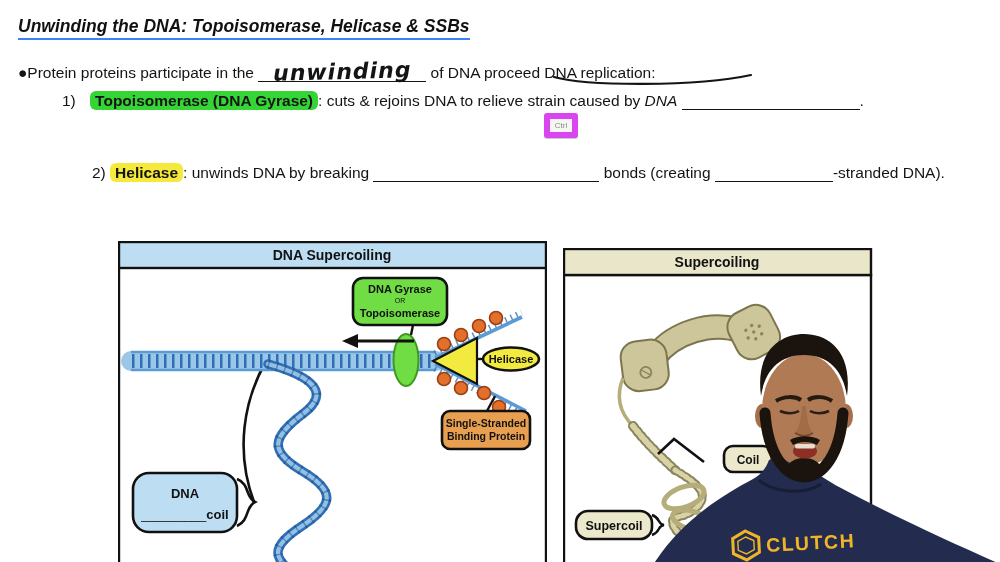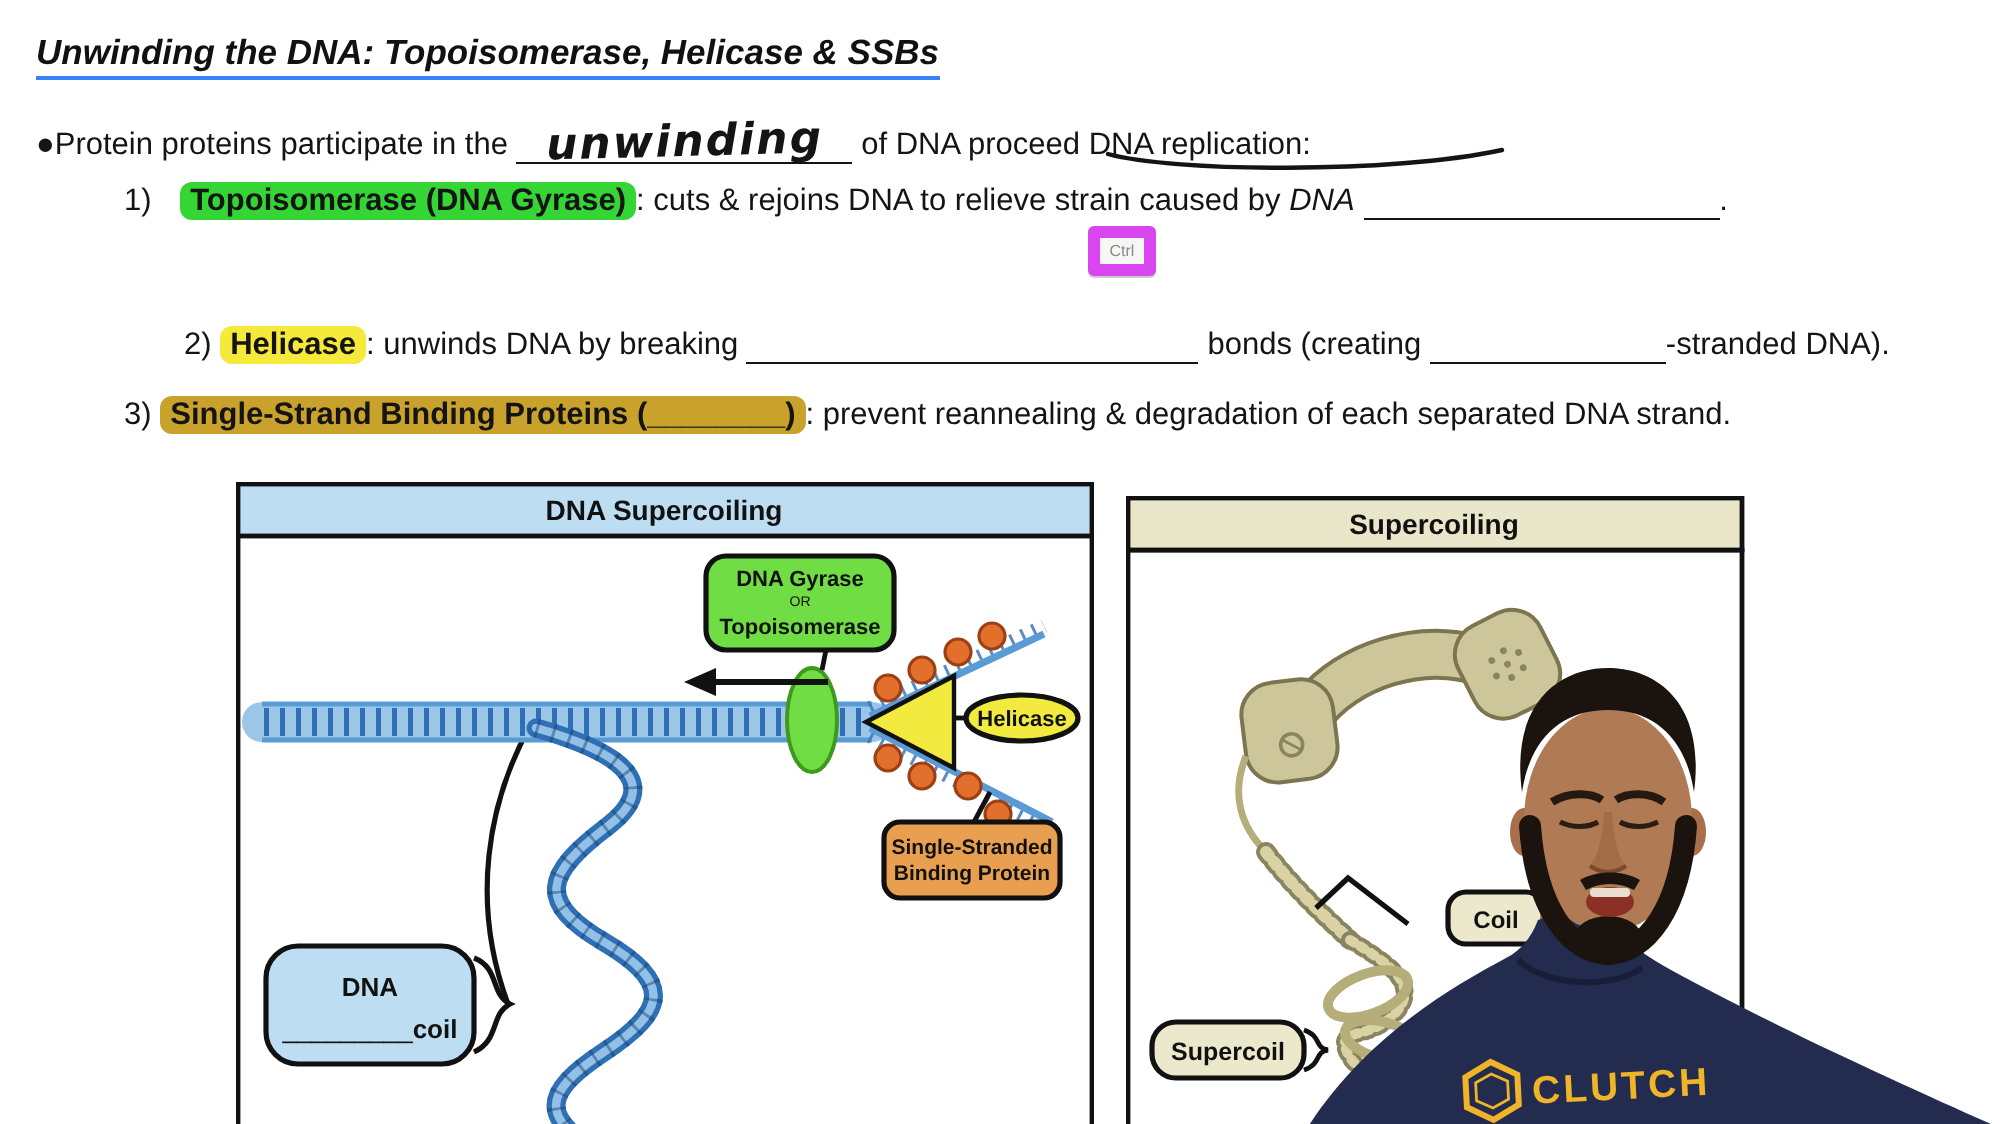--- a/index.html
+++ b/index.html
@@ -54,24 +54,20 @@
     <span class="blank" style="width:178px;"></span><span>.</span>
   </div>
 
   <div id="ctrl-badge" class="abs">Ctrl</div>
 
   <div class="line" style="left:76px;top:164px;margin-left:16px;">
     <span>2)</span>
     <span class="hl" style="background:#f5e93c;">Helicase</span><span>: unwinds DNA by breaking </span><span class="blank" style="width:226px;"></span><span> bonds (creating </span><span class="blank" style="width:118px;"></span><span>-stranded DNA).</span>
   </div>
 
-  <div class="line" style="left:62px;top:199px;">
-    <span>3)</span>
-    <span class="hl" style="background:#c9a22b;">Single-Strand Binding Proteins (________)</span><span>: prevent reannealing &amp; degradation of each separated DNA strand.</span>
-  </div>
 
   <svg class="abs" style="left:118px;top:241px;" width="429" height="321" viewBox="0 0 429 321">
 
     <rect x="1" y="26" width="427" height="310" fill="#ffffff" stroke="#111" stroke-width="2.4"></rect>
     <rect x="1" y="1" width="427" height="26" fill="#bddef2" stroke="#111" stroke-width="2.4"></rect>
     <text x="214" y="19" text-anchor="middle" font-size="14" font-weight="bold" fill="#111">DNA Supercoiling</text>
 
     <path d="M147,122 C126,160 117,210 136,261" stroke="#111" stroke-width="2.6" fill="none"></path>
 
     <g>

